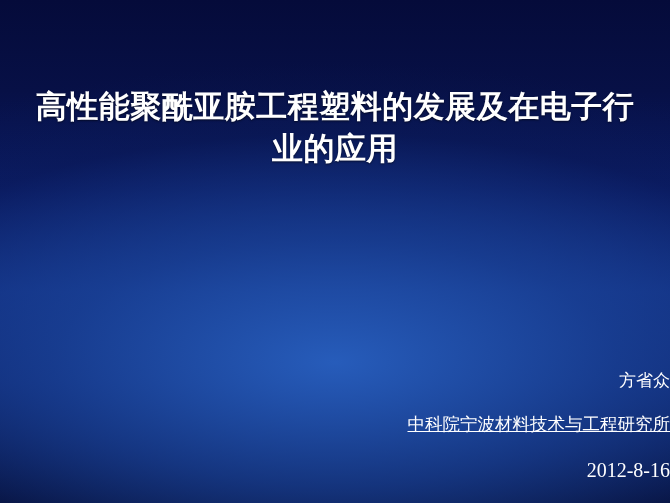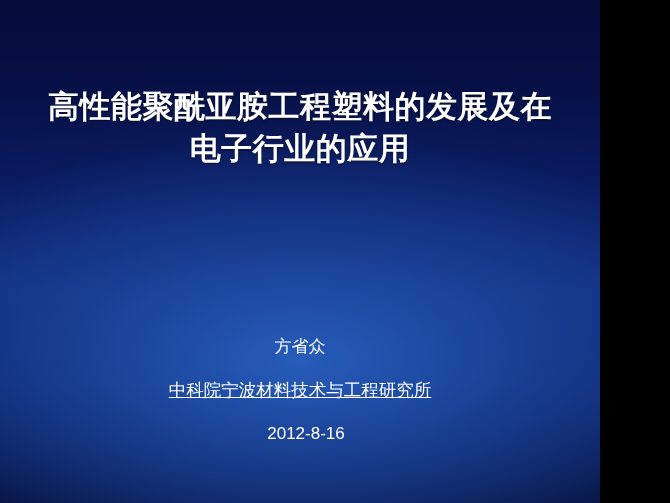--- a/index.html
+++ b/index.html
@@ -2,21 +2,21 @@
 <html><head>
 <meta charset="utf-8">
 <style>
   html, body {
     margin: 0;
     padding: 0;
     background: #000;
   }
   .slide {
     position: relative;
-    width: 600px;
+    width: 670px;
     height: 503px;
     overflow: hidden;
     
     background:
       radial-gradient(ellipse 120% 70% at 50% 72%, rgba(40,95,190,0.95) 0%, rgba(26,66,150,0.75) 35%, rgba(12,32,92,0.25) 65%, rgba(4,12,52,0) 85%),
       linear-gradient(180deg, #050b3a 0%, #071046 18%, #0a1a63 38%, #123087 58%, #0d2470 76%, #061041 92%, #03072a 100%);
     font-family: "Liberation Sans", sans-serif;
   }
   .title {
     position: absolute;
@@ -28,32 +28,33 @@
     font-size: 31px;
     line-height: 1.36;
     font-weight: bold;
     letter-spacing: 0.5px;
     text-shadow: 0 1px 2px rgba(0,0,0,0.55);
   }
   .byline {
     position: absolute;
     left: 0;
     right: 0;
-    text-align: center;
+    text-align: right;
     color: #ffffff;
     font-family: "DejaVu Serif", "Liberation Serif", serif;
     font-size: 17px;
     line-height: 1.2;
+    margin-top: 34px;
   }
   .byline.author { top: 336px; }
   .byline.affiliation { top: 380px; font-size: 17.5px; text-decoration: underline; }
   .byline.date {
     top: 424px;
-    font-family: Liberation Sans, sans-serif;
-    font-size: 17px;
+    font-family: Liberation Serif, serif;
+    font-size: 20px;
     padding-left: 12px;
   }
 </style>
 </head>
 <body>
 
 <div class="slide">
 
   <div class="title">高性能聚酰亚胺工程塑料的发展及在电子行业的应用</div>
 

